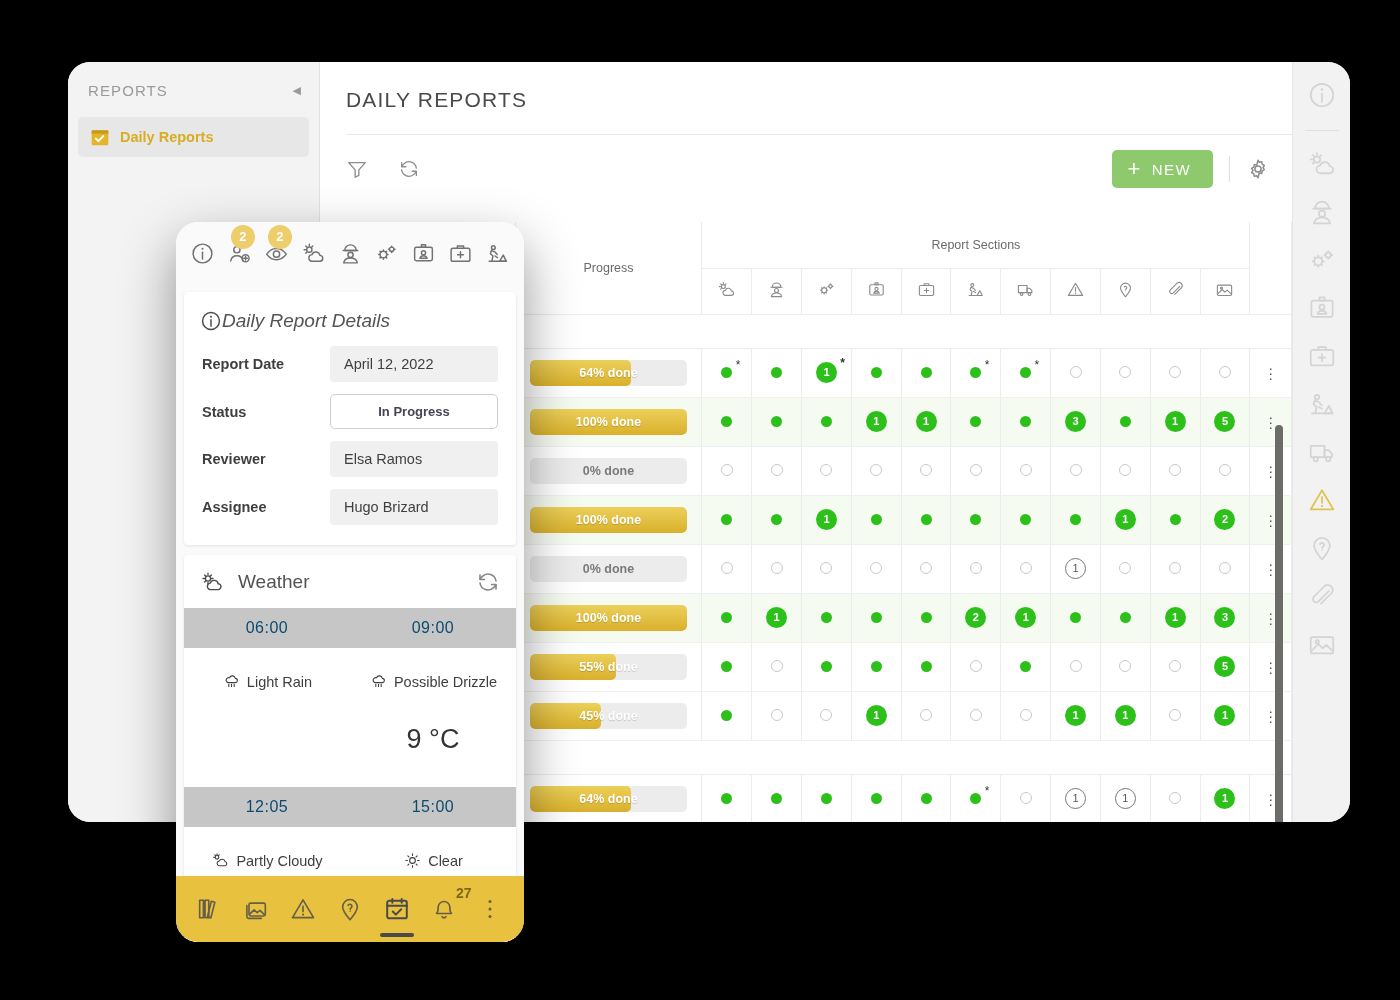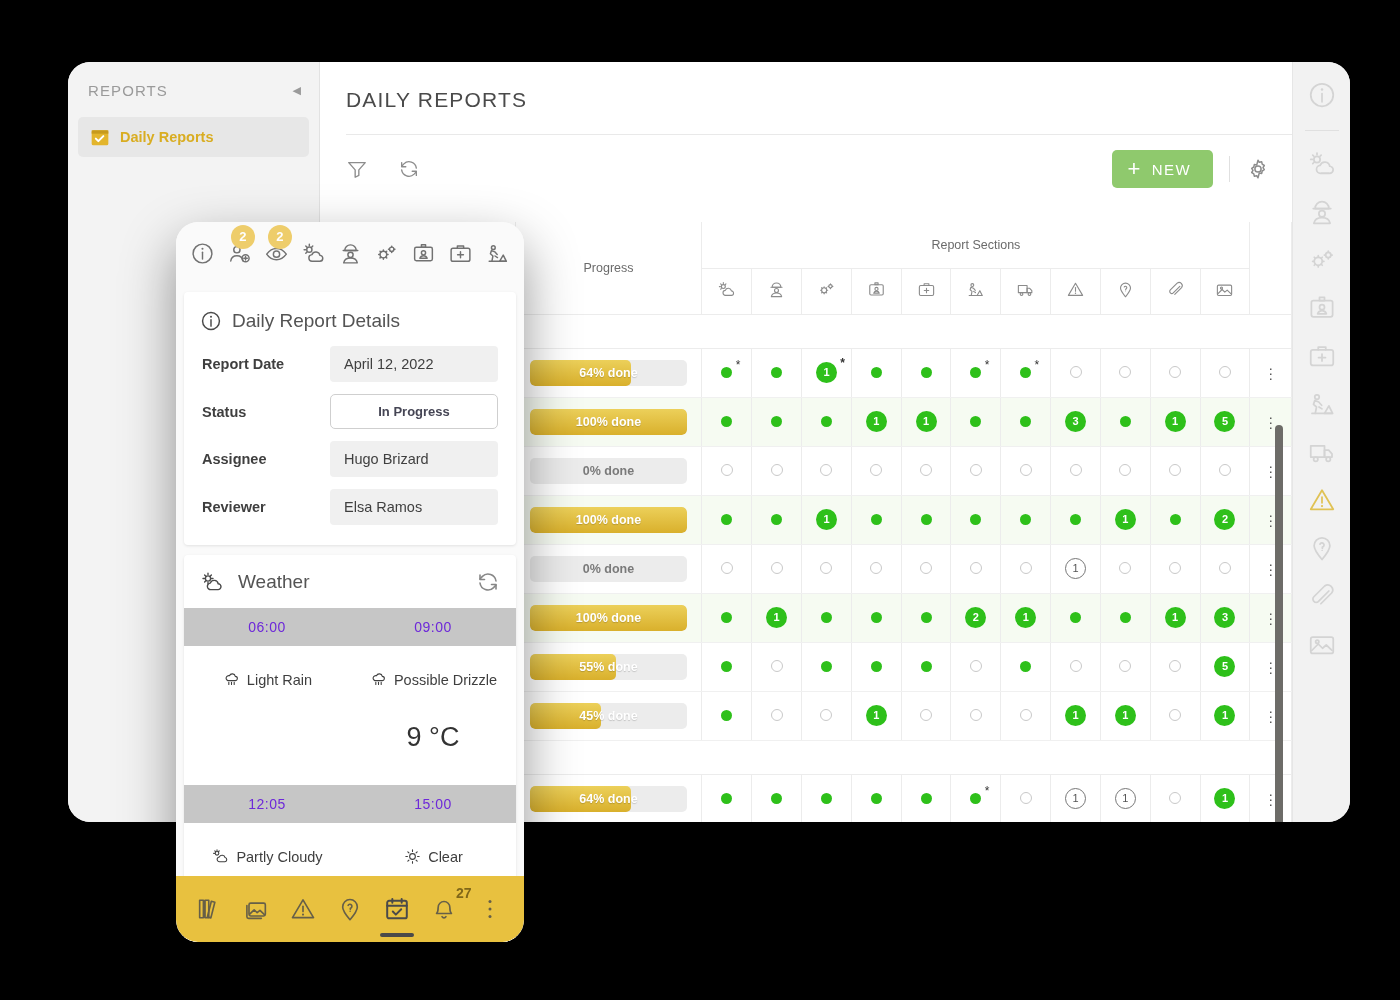--- a/index.html
+++ b/index.html
@@ -108,35 +108,35 @@
     box-shadow:0 22px 54px rgba(0,0,0,.42);
   }
   .mb-top { height:62px; background:#fafafa; display:flex; align-items:center;
       justify-content:space-between; padding:0 14px; position:relative; }
   .mb-ic { width:25px; height:25px; opacity:.72; position:relative; }
   .badge { position:absolute; width:24px; height:24px; border-radius:50%;
       background:#e9bb34; color:#fff; font-size:13px; font-weight:bold;
       display:flex; align-items:center; justify-content:center; top:-16px; left:4px; }
   .card { background:#fff; margin:8px 8px 0 8px; border-radius:4px;
       box-shadow:0 1px 3px rgba(0,0,0,.1); }
-  .card-title { display:flex; align-items:center; gap:10px; padding:18px 16px 8px 16px;
-      font-size:19px; color:#545454; }
+  .card-title { display:flex; align-items:center; padding:18px 16px 8px 16px;
+      font-size:19px; color:#545454;font-style:italic; }
   .frow { display:flex; align-items:center; padding:6px 18px 6px 18px; }
   .flab { width:128px; font-size:14.5px; font-weight:bold; color:#3f3f3f; }
   .fval { flex:1; background:#f0f0f0; border-radius:4px; padding:10px 14px;
       font-size:14.5px; color:#3f3f3f; }
   .fval.btn { background:#fff; border:1px solid #cfcfcf; border-radius:5px;
       text-align:center; font-size:13px; color:#454554; font-weight:bold; padding:9px 0; }
   .card.wx { margin-top:10px; padding-bottom:0; overflow:hidden; }
   .wx-head { display:flex; align-items:center; justify-content:space-between;
       padding:15px 16px 14px 16px; }
   .wx-head .t { display:flex; align-items:center; gap:14px; font-size:19px; color:#545454; }
   .wx-times { display:flex; background:#c6c6c6; }
-  .wx-times div { flex:1; text-align:center; padding:11px 4px; color:#6d28d9;
-      font-size:14px; letter-spacing:.5px; }
+  .wx-times div { flex:1; text-align:center; padding:11px 4px; color:#0c4a6e;
+      font-size:16px; letter-spacing:.5px; }
   .wx-vals { display:flex; background:#fff; }
   .wx-vals div { flex:1; text-align:center; padding:12px 0 16px 0; }
   .wx-vals .cond { font-size:14.5px; color:#3f3f3f; display:flex; align-items:center;
       justify-content:center; gap:6px; }
   .wx-vals .temp { font-size:27px; color:#333; margin-top:5px; font-weight:300; }
   .mb-bottom { position:absolute; left:0; right:0; bottom:0; height:66px;
       background:#e8c13f; display:flex; align-items:center;
       justify-content:space-around; padding:0 10px; border-radius:0 0 22px 22px; }
   .mb-b-ic { width:28px; height:28px; opacity:.82; position:relative; }
   .mb-b-ic.active { opacity:1; }
@@ -713,26 +713,26 @@
       <div id="mb-fields" style="padding-bottom:14px;">
           <div class="frow">
             <div class="flab">Report Date</div>
             <div class="fval">April 12, 2022</div>
           </div>
           <div class="frow">
             <div class="flab">Status</div>
             <div class="fval btn">In Progress</div>
           </div>
           <div class="frow">
+            <div class="flab">Reviewer</div>
+            <div class="fval">Elsa Ramos</div>
+          </div>
+          <div class="frow">
             <div class="flab">Assignee</div>
             <div class="fval">Hugo Brizard</div>
-          </div>
-          <div class="frow">
-            <div class="flab">Reviewer</div>
-            <div class="fval">Elsa Ramos</div>
           </div>
         </div>
     </div>
 
     <div class="card wx">
       <div class="wx-head">
         <div class="t">
           <span style="width:24px;height:24px;">
             <svg viewBox="0 0 24 24" fill="none" stroke="#4a4a4a" stroke-width="1.4">
               <circle cx="8" cy="8.5" r="2.6"></circle>

